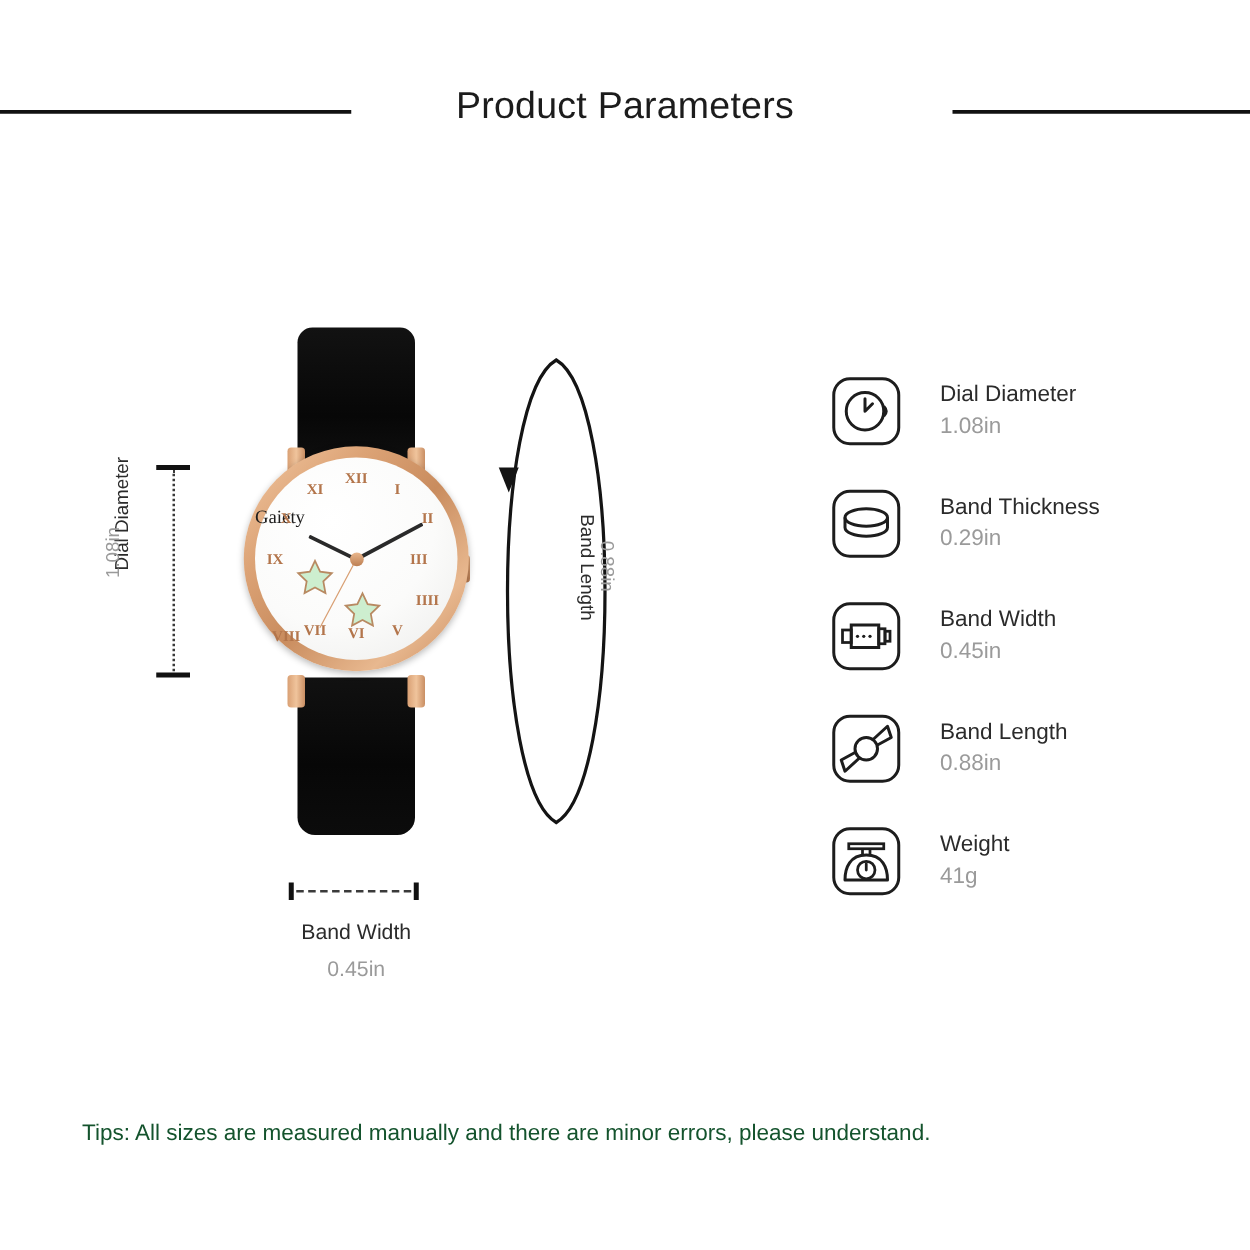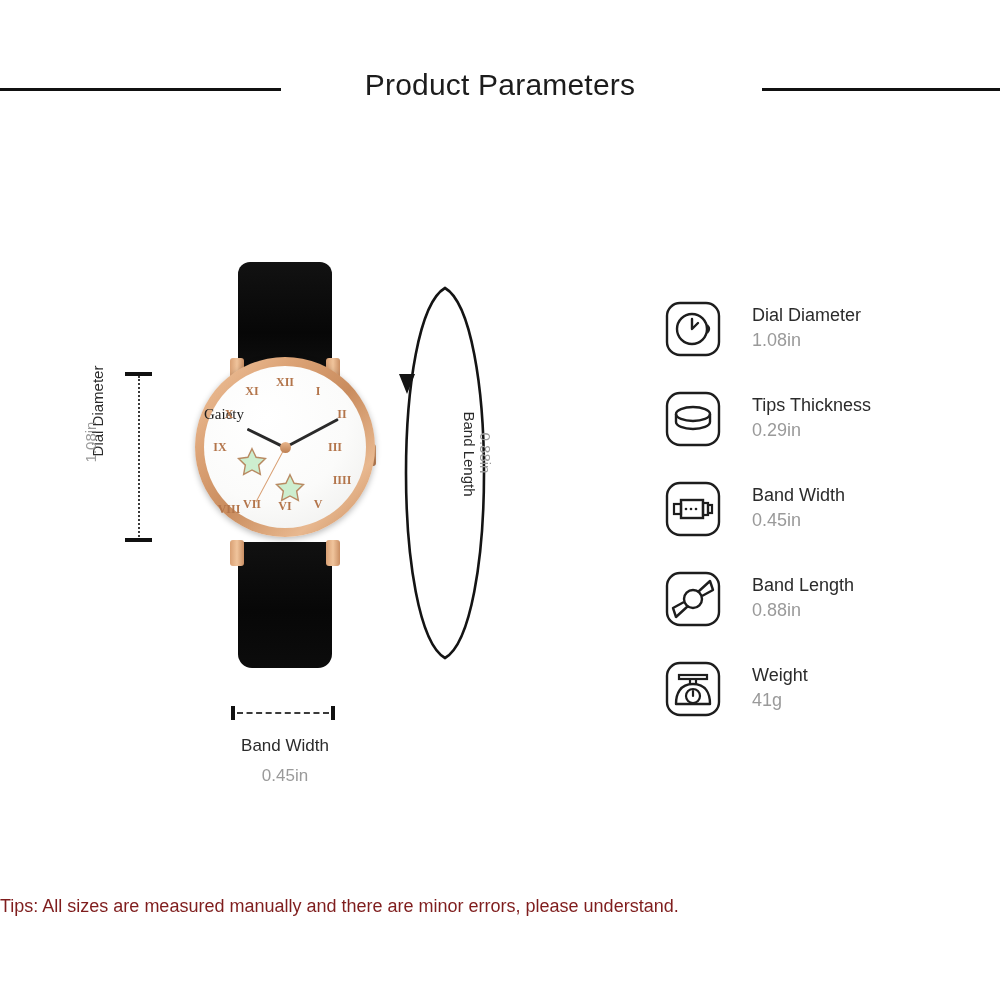--- a/index.html
+++ b/index.html
@@ -307,22 +307,23 @@
     line-height: 26px;
     white-space: nowrap;
   }
 
   
   #footer-tip {
     position: absolute;
     left: 0;
     top: 896px;
     width: 810px;
+    text-align: center;
     font-size: 18px;
-    color: #7f1d1d;
+    color: #14532d;
     white-space: nowrap;
   }
 </style>
 </head>
 <body>
 
 <div id="header">
   <div class="rule left"></div>
   <div class="rule right"></div>
   <div class="title">Product Parameters</div>
@@ -427,21 +428,21 @@
 
   <div class="spec-row">
     <div class="icon-box">
       <svg width="58" height="58" viewBox="0 0 58 58">
         <rect x="3" y="3" width="52" height="52" rx="13" ry="13" fill="none" stroke="#1d1d1d" stroke-width="2.4"></rect>
         <ellipse cx="29" cy="24" rx="17" ry="7" fill="none" stroke="#1d1d1d" stroke-width="2.4"></ellipse>
         <path d="M12 24 v8 a17 7 0 0 0 34 0 v-8" fill="none" stroke="#1d1d1d" stroke-width="2.4"></path>
       </svg>
     </div>
     <div class="text">
-      <span class="lbl">Tips Thickness</span>
+      <span class="lbl">Band Thickness</span>
       <span class="val">0.29in</span>
     </div>
   </div>
 
   <div class="spec-row">
     <div class="icon-box">
       <svg width="58" height="58" viewBox="0 0 58 58">
         <rect x="3" y="3" width="52" height="52" rx="13" ry="13" fill="none" stroke="#1d1d1d" stroke-width="2.4"></rect>
         <rect x="17" y="20" width="22" height="18" fill="none" stroke="#1d1d1d" stroke-width="2.4"></rect>
         <rect x="10" y="24" width="7" height="10" fill="none" stroke="#1d1d1d" stroke-width="2.2"></rect>

